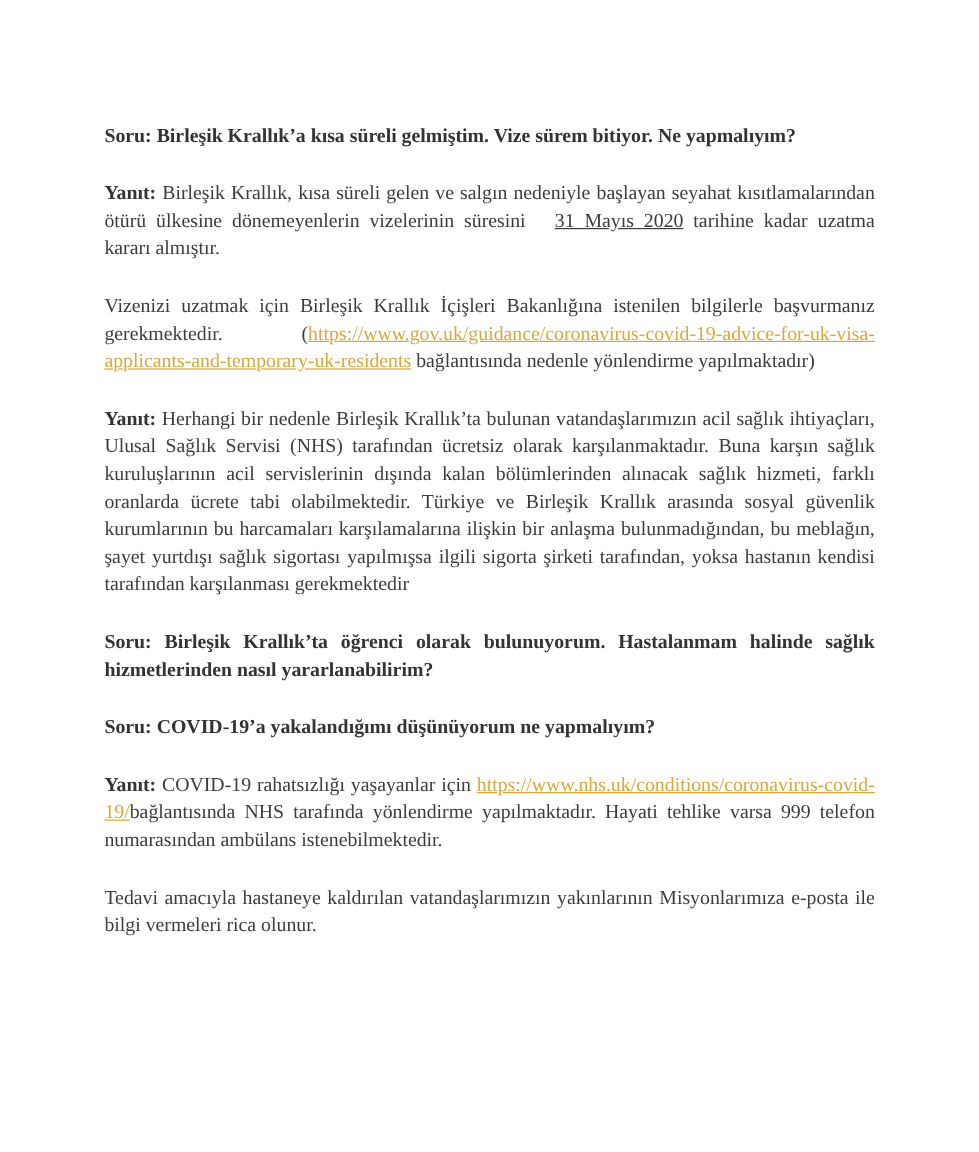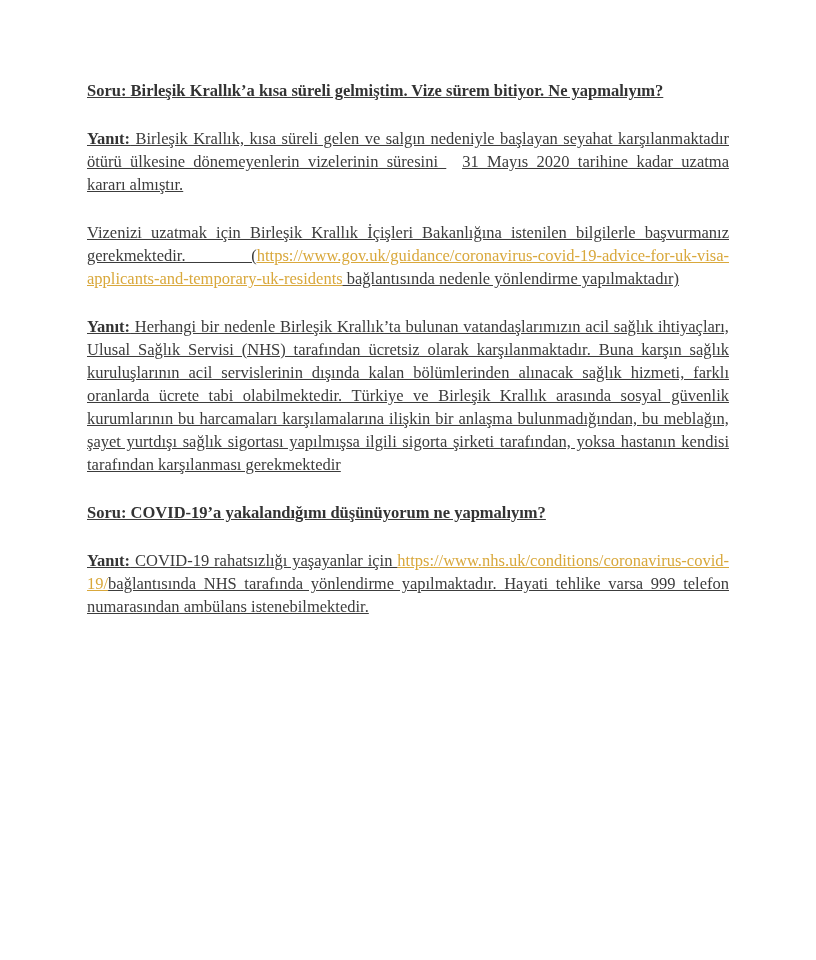--- a/index.html
+++ b/index.html
@@ -9,23 +9,22 @@
     background: #ffffff;
     overflow: hidden;
   }
   body {
     font-family: "Liberation Serif", serif;
     color: #3c3c3c;
   }
   .page {
     width: 816px;
     height: 861px;
-    padding: 79px 87px 0 87px;
+    padding: 101px 87px 0 87px;
     background: #ffffff;
-    text-decoration: underline;
   }
   .page p {
     font-size: 16.5px;
     line-height: 23px;
     text-align: justify;
     margin: 0 0 25px 0;
     overflow-wrap: break-word;
     word-wrap: break-word;
   }
   .q {
@@ -46,27 +45,29 @@
     margin-left: 16px;
   }
 </style>
 </head>
 <body>
 
 <div class="page">
 
   <p class="q">Soru: Birleşik Krallık’a kısa süreli gelmiştim. Vize sürem bitiyor. Ne yapmalıyım?</p>
 
-  <p><strong>Yanıt:</strong><span> Birleşik Krallık, kısa süreli gelen ve salgın nedeniyle başlayan seyahat karşılanmaktadır ötürü ülkesine dönemeyenlerin vizelerinin süresini </span><span class="u">31 Mayıs 2020</span><span> tarihine kadar uzatma kararı almıştır.</span></p>
+  <p><strong>Yanıt:</strong><span> Birleşik Krallık, kısa süreli gelen ve salgın nedeniyle başlayan seyahat kısıtlamalarından ötürü ülkesine dönemeyenlerin vizelerinin süresini </span><span class="u">31 Mayıs 2020</span><span> tarihine kadar uzatma kararı almıştır.</span></p>
 
   <p><span>Vizenizi uzatmak için Birleşik Krallık İçişleri Bakanlığına istenilen bilgilerle başvurmanız gerekmektedir. (</span><a class="link">https://www.gov.uk/guidance/coronavirus-covid-19-advice-for-uk-visa-applicants-and-temporary-uk-residents</a><span> bağlantısında nedenle yönlendirme yapılmaktadır)</span></p>
 
 
   <p><strong>Yanıt:</strong><span> Herhangi bir nedenle Birleşik Krallık’ta bulunan vatandaşlarımızın acil sağlık ihtiyaçları, Ulusal Sağlık Servisi (NHS) tarafından ücretsiz olarak karşılanmaktadır. Buna karşın sağlık kuruluşlarının acil servislerinin dışında kalan bölümlerinden alınacak sağlık hizmeti, farklı oranlarda ücrete tabi olabilmektedir. Türkiye ve Birleşik Krallık arasında sosyal güvenlik kurumlarının bu harcamaları karşılamalarına ilişkin bir anlaşma bulunmadığından, bu meblağın, şayet yurtdışı sağlık sigortası yapılmışsa ilgili sigorta şirketi tarafından, yoksa hastanın kendisi tarafından karşılanması gerekmektedir</span></p>
 
+  <p class="q">Soru: Birleşik Krallık’ta öğrenci olarak bulunuyorum. Hastalanmam halinde sağlık hizmetlerinden nasıl yararlanabilirim?</p>
 
 
   <p class="q">Soru: COVID-19’a yakalandığımı düşünüyorum ne yapmalıyım?</p>
 
   <p><strong>Yanıt:</strong><span> COVID-19 rahatsızlığı yaşayanlar için </span><a class="link">https://www.nhs.uk/conditions/coronavirus-covid-19/</a><span>bağlantısında NHS tarafında yönlendirme yapılmaktadır. Hayati tehlike varsa 999 telefon numarasından ambülans istenebilmektedir.</span></p>
 
+  <p>Tedavi amacıyla hastaneye kaldırılan vatandaşlarımızın yakınlarının Misyonlarımıza e-posta ile bilgi vermeleri rica olunur.</p>
 
 </div>
 
 </body></html>

